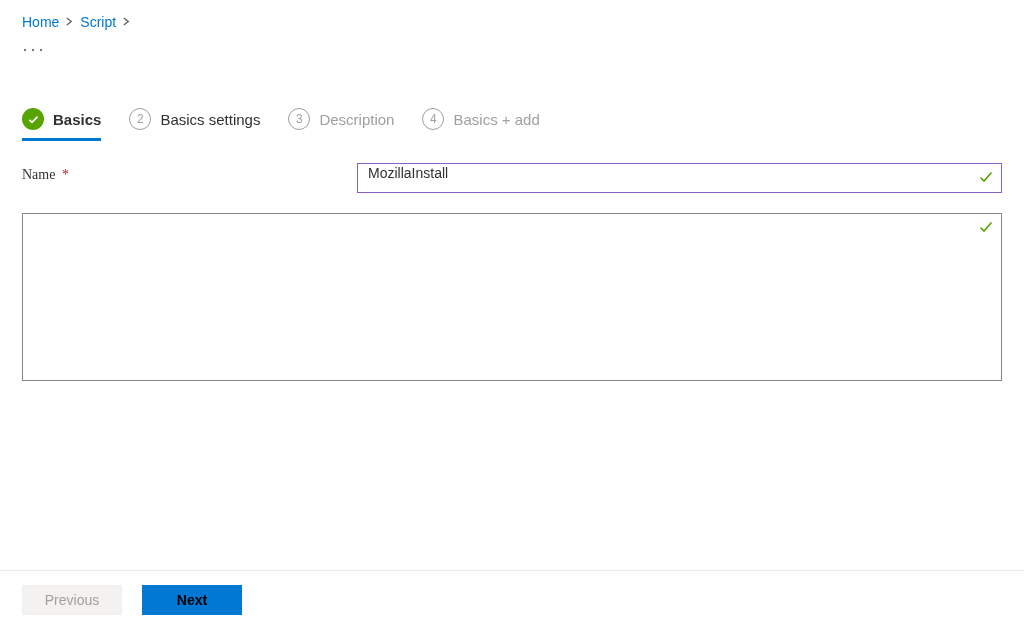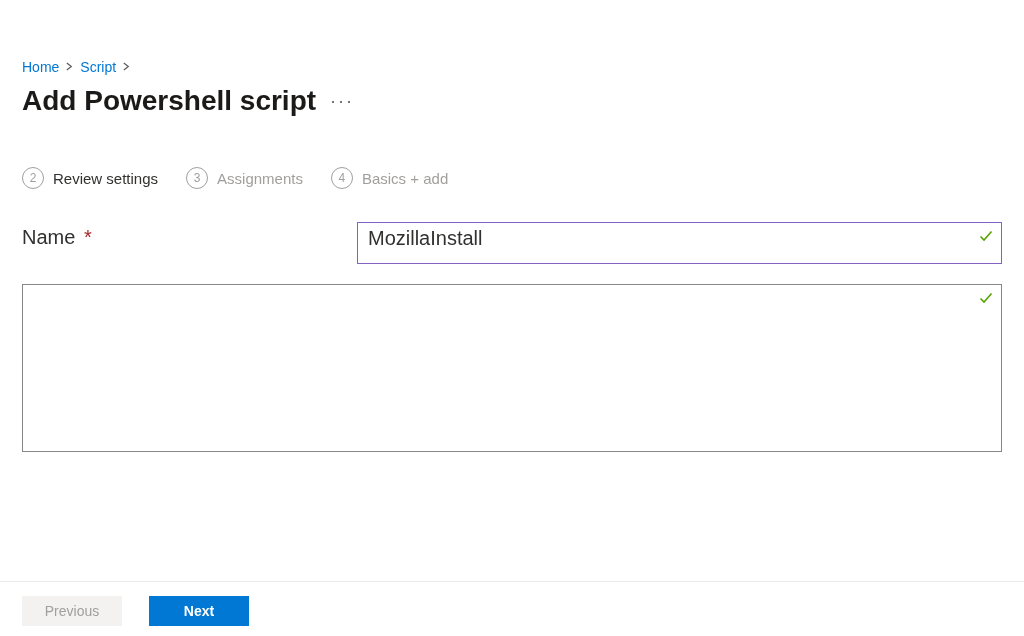--- a/index.html
+++ b/index.html
@@ -12,21 +12,20 @@
     height: 636px;
     position: relative;
     padding: 14px 22px 0 22px;
   }
   .breadcrumb {
     display: flex;
     align-items: center;
     gap: 6px;
     font-size: 14px;
     margin-bottom: 10px;
-    margin-top: 45px;
   }
   .breadcrumb a { color: #0078d4; text-decoration: none; cursor: pointer; }
   .breadcrumb .sep { color: #605e5c; font-size: 12px; }
   .title-row {
     display: flex;
     align-items: center;
     gap: 14px;
     margin-bottom: 50px;
   }
   .page-title {
@@ -68,31 +67,32 @@
   .tab.active .tab-label { font-weight: 600; }
   .check-svg { width: 13px; height: 13px; }
   .form-row {
     display: flex;
     align-items: flex-start;
     margin-bottom: 20px;
   }
   .form-label {
     width: 335px;
     padding-top: 4px;
-    font-size: 20px;
-    color: #323130;
+    font-size: 14px;
+    color: #323130;
+    font-family: Liberation Serif, serif;
   }
   .req { color: #a4262c; margin-left: 3px; }
   .field-wrap { position: relative; flex: 1; }
   input.text-input {
     width: 100%;
-    height: 42px;
+    height: 30px;
     padding: 0 32px 10px 10px;
     border: 1px solid #8661c5;
-    font-size: 20px;
+    font-size: 14px;
     color: #323130;
     outline: none;
     font-family: inherit;
   }
   textarea.text-area {
     width: 100%;
     height: 168px;
     padding: 6px 32px 6px 10px;
     border: 1px solid #8a8886;
     font-size: 14px;
@@ -105,69 +105,76 @@
     position: absolute;
     right: 8px;
     top: 6px;
     color: #57a300;
     pointer-events: none;
   }
   .valid-check svg { width: 16px; height: 16px; }
   .footer {
     position: absolute;
     left: 0; right: 0;
-    bottom: 0;
+    bottom: 11px;
     border-top: 1px solid #edebe9;
     padding: 14px 22px 10px 22px;
     display: flex;
-    gap: 14px;
+    gap: 20px;
   }
   .btn {
     min-width: 100px;
     height: 30px;
     padding: 0 18px;
     border: none;
     font-size: 14px;
     cursor: pointer;
     font-family: inherit;
   }
   .btn-secondary { background: #f3f2f1; color: #a19f9d; }
-  .btn-primary { background: #0078d4; color: #ffffff; font-weight: 600; margin-left: 13px; }
+  .btn-primary { background: #0078d4; color: #000000; font-weight: 600; }
 </style>
 </head>
 <body>
 
 <nav class="breadcrumb">
   <a>Home</a>
   <span class="sep">
     <svg width="9" height="9" viewBox="0 0 10 10">
         <path d="M2 1 L7 5 L2 9" fill="none" stroke="#605e5c" stroke-width="1.4"></path>
       </svg>
   </span>
   <a>Script</a>
   <span class="sep">
     <svg width="9" height="9" viewBox="0 0 10 10">
         <path d="M2 1 L7 5 L2 9" fill="none" stroke="#605e5c" stroke-width="1.4"></path>
       </svg>
   </span>
 </nav>
 
 <div class="title-row">
-  <h1 class="page-title">Add Powershell script</h1>
   <span class="more-btn">···</span>
 </div>
 
 <div class="tabs">
+  <div class="tab active">
+    <span class="tab-badge">
+      <svg class="check-svg" viewBox="0 0 16 16">
+          <path d="M3 8.5 L6.2 11.5 L13 4.5" fill="none" stroke="#fff" stroke-width="2.2"></path>
+        </svg>
+    </span>
+    <span class="tab-label">Basics</span>
+  </div>
   <div class="tab">
     <span class="tab-badge">2</span>
-    <span class="tab-label">Review settings</span>
+    <span class="tab-label">Basics settings</span>
   </div>
   <div class="tab disabled">
     <span class="tab-badge">3</span>
-    <span class="tab-label">Assignments</span>
+    <span class="tab-label">Description</span>
   </div>
   <div class="tab disabled">
     <span class="tab-badge">4</span>
     <span class="tab-label">Basics + add</span>
   </div>
 </div>
 
 <div class="form-row">
   <div class="form-label">
     <span>Name</span>

